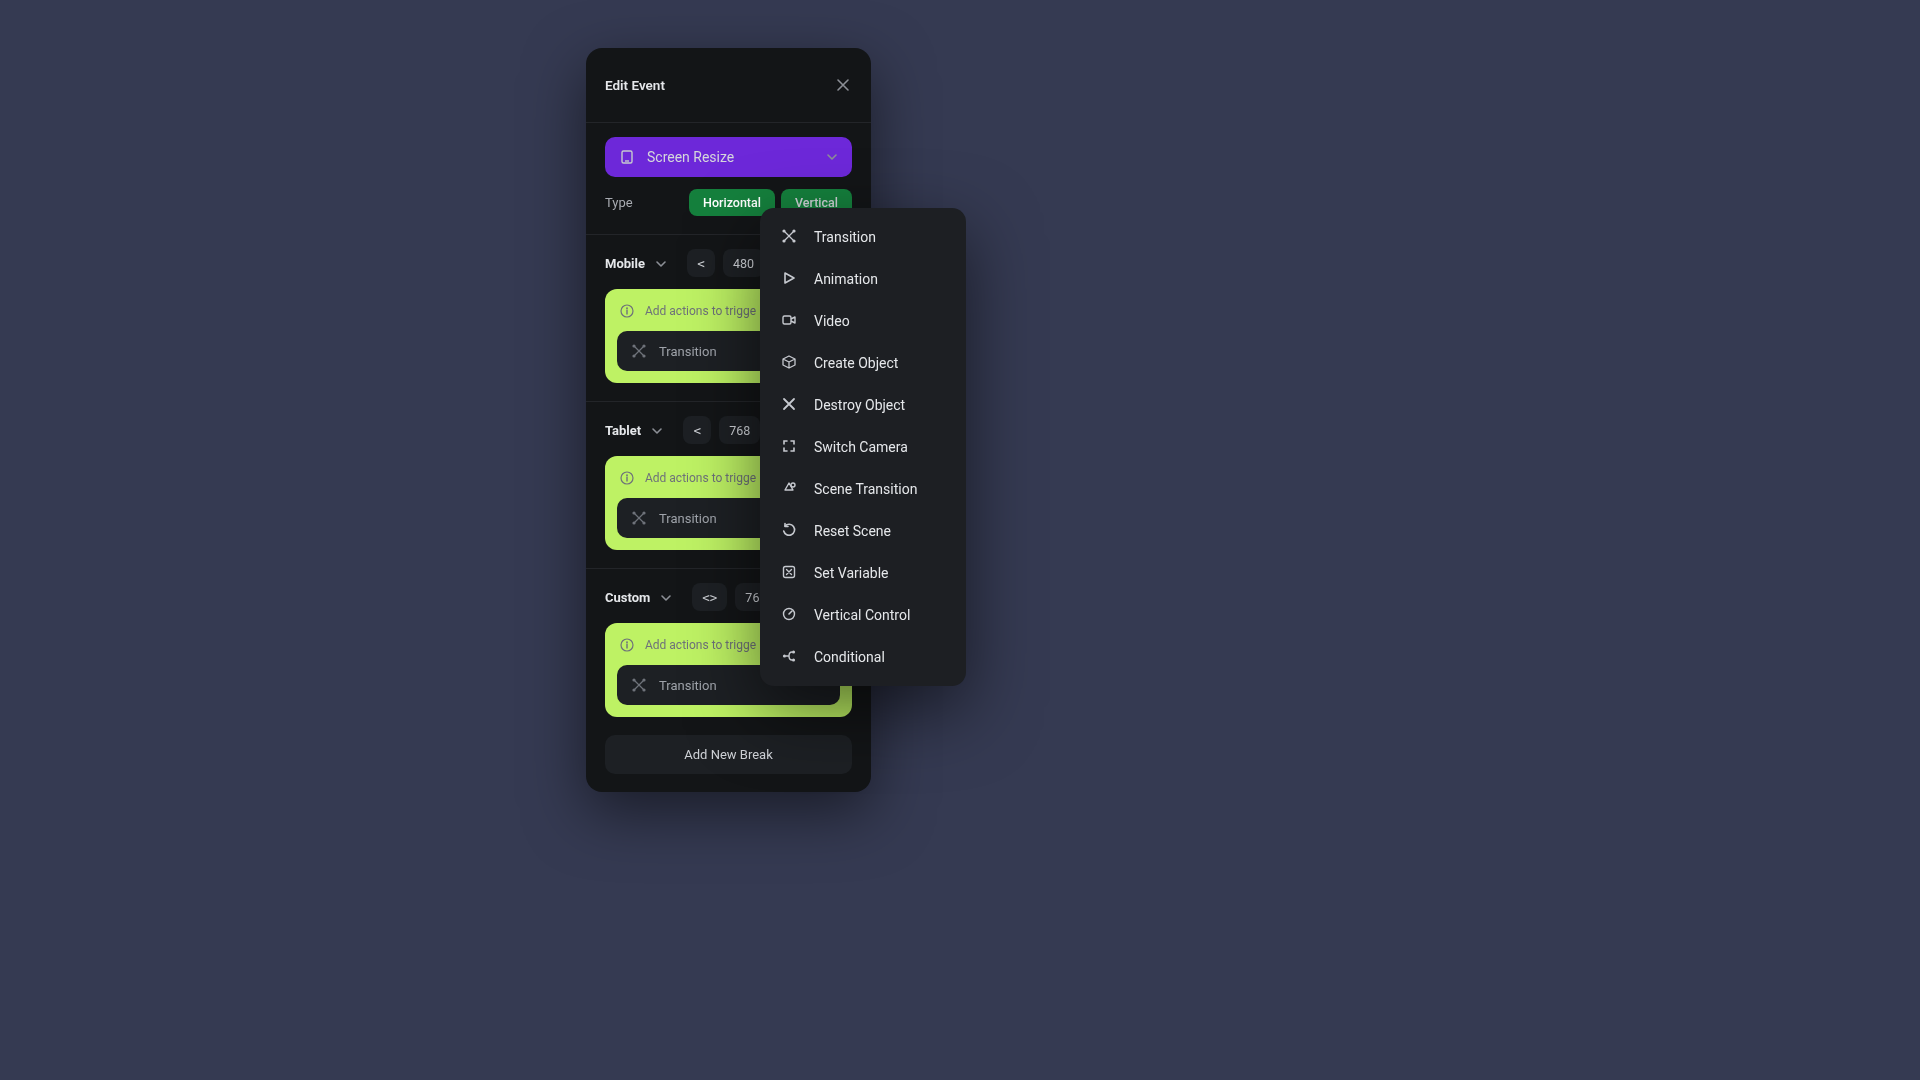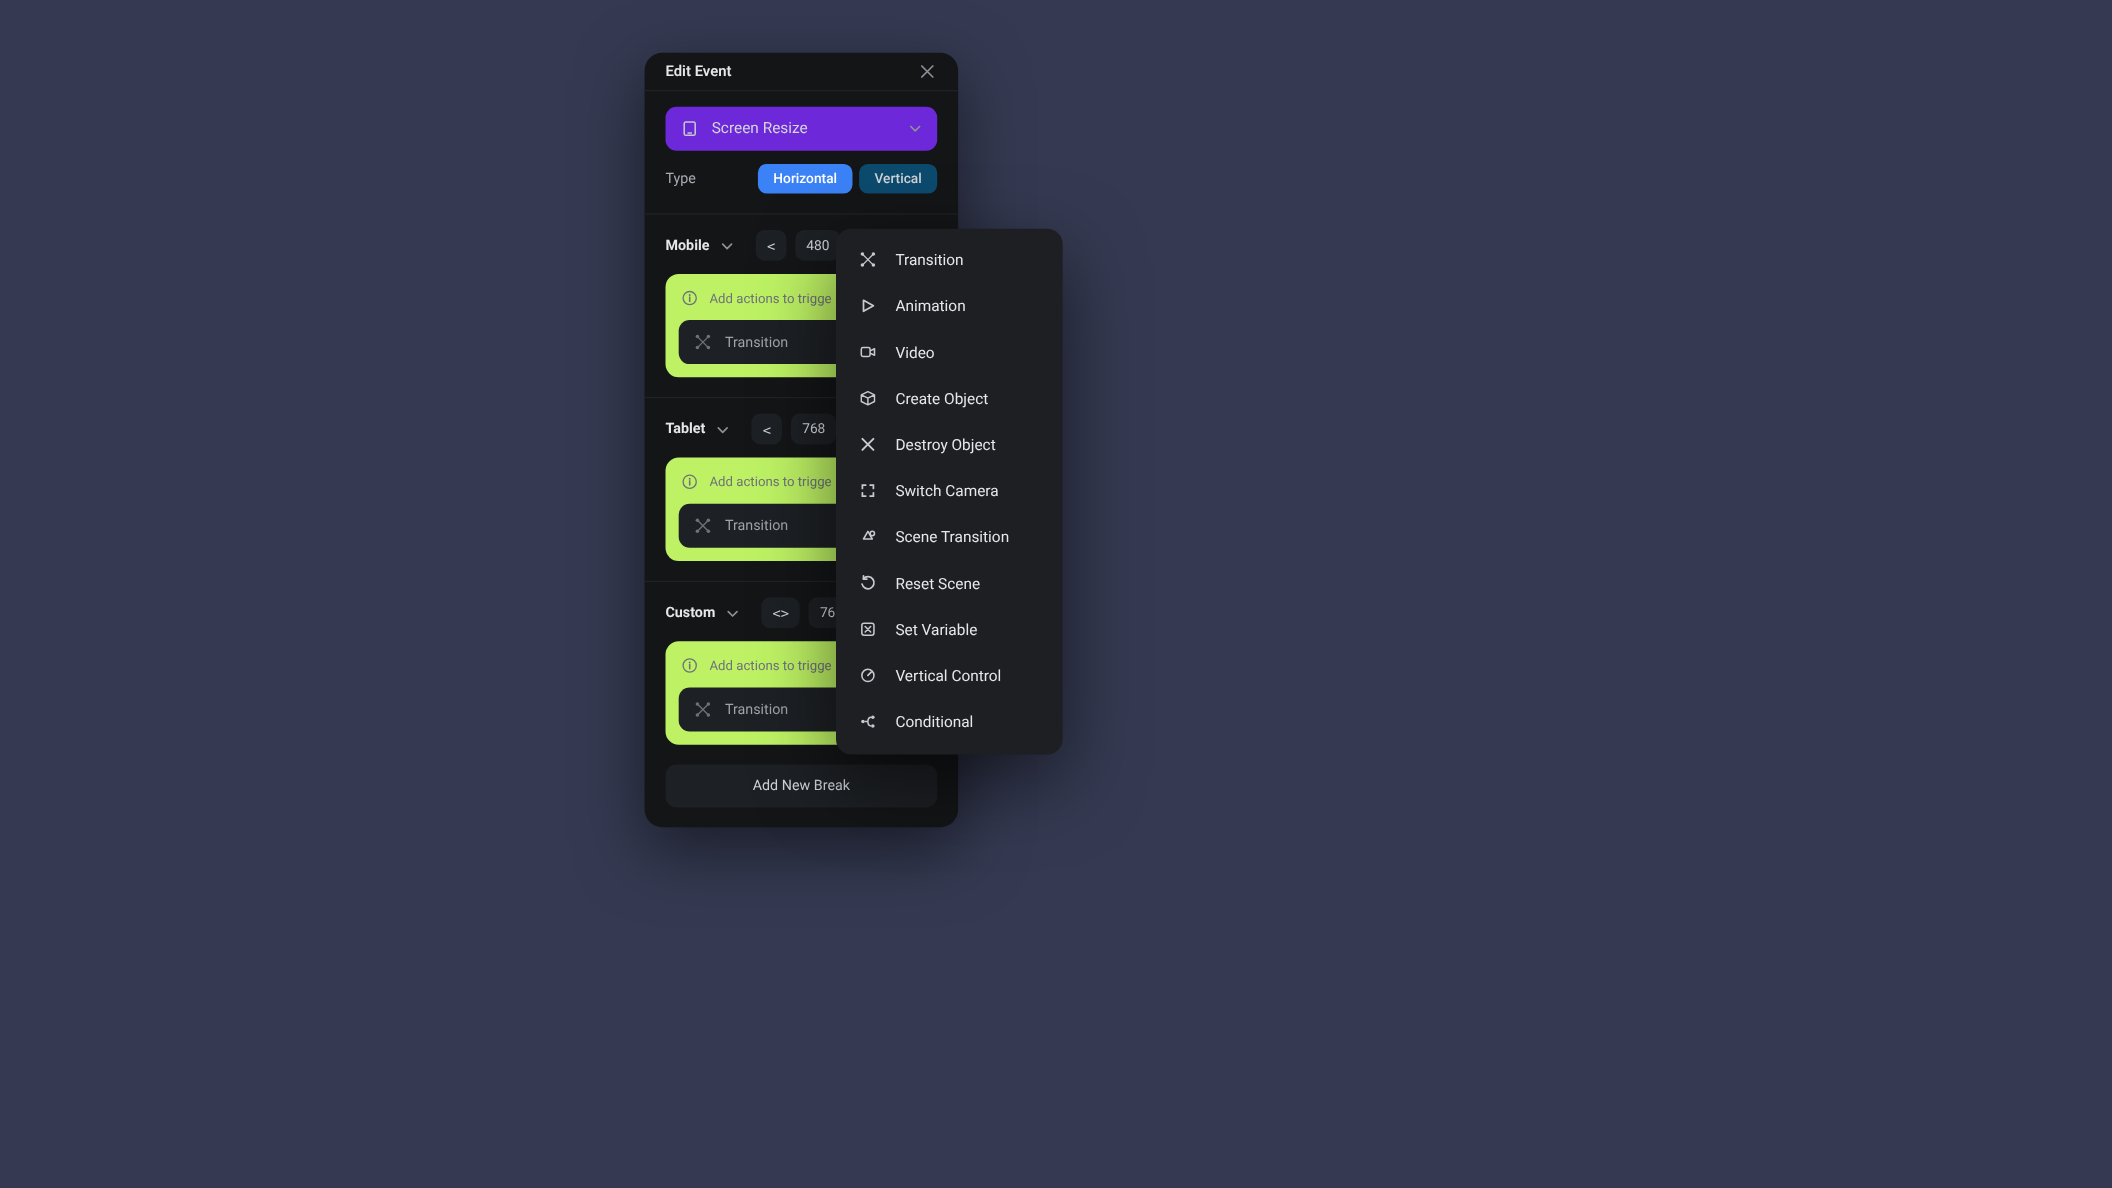--- a/index.html
+++ b/index.html
@@ -15,44 +15,44 @@
   .panel {
     position: absolute;
     left: 586px; top: 48px;
     width: 285px;
     background: #131517;
     border-radius: 16px;
     box-shadow: 0 20px 60px rgba(0,0,0,0.5);
   }
   .panel-header {
     display:flex; align-items:center; justify-content:space-between;
-    padding: 8px 19px;
+    padding: 28px 19px;
     border-bottom: 1px solid #232529;
   }
   .panel-title { font-weight:600; font-size:13.5px; color:#e5e7ea; }
   .close-btn { width:18px; height:18px; display:flex; align-items:center; justify-content:center; cursor:pointer; color:#8c8f96; }
   .section { padding: 14px 19px 18px 19px; border-bottom: 1px solid #232529; }
   .section:last-of-type { border-bottom:none; }
   .trigger-select {
     display:flex; align-items:center; gap:10px;
     background:#6d28d9; border-radius:10px;
     padding: 10px 12px; margin-bottom:12px;
     cursor:pointer;
   }
   .trigger-select .chev { margin-left:auto; color:#8c8f96; }
   .row { display:flex; align-items:center; gap:6px;text-align:right; }
   .row-label { font-size:13px; color:#a8abb1; }
   .spacer { flex:1; }
   .seg { display:flex; gap:6px; }
   .seg-btn {
     padding: 6px 14px; border-radius:8px;
     font-size:12.5px; font-weight:500;
-    background:#0c4a6e; color:#cfd2d7; cursor:pointer;
-  }
-  .seg-btn.active { background:#3b82f6; color:#fff; }
+    background:#15803d; color:#cfd2d7; cursor:pointer;
+  }
+  .seg-btn.active { background:#15803d; color:#fff; }
   .bp-header { display:flex; align-items:center; gap:8px; margin-bottom:12px; }
   .bp-name { font-weight:700; font-size:13px; color:#e5e7ea; }
   .chev-sm { color:#8c8f96; display:inline-flex; }
   .pill {
     background:#1d2024; border-radius:8px;
     height:28px; display:flex; align-items:center; justify-content:center;
     font-size:12.5px; color:#cfd2d7; padding:0 10px;
     min-width:28px;
   }
   .pill.op { font-family: ui-monospace, Menlo, monospace; }

